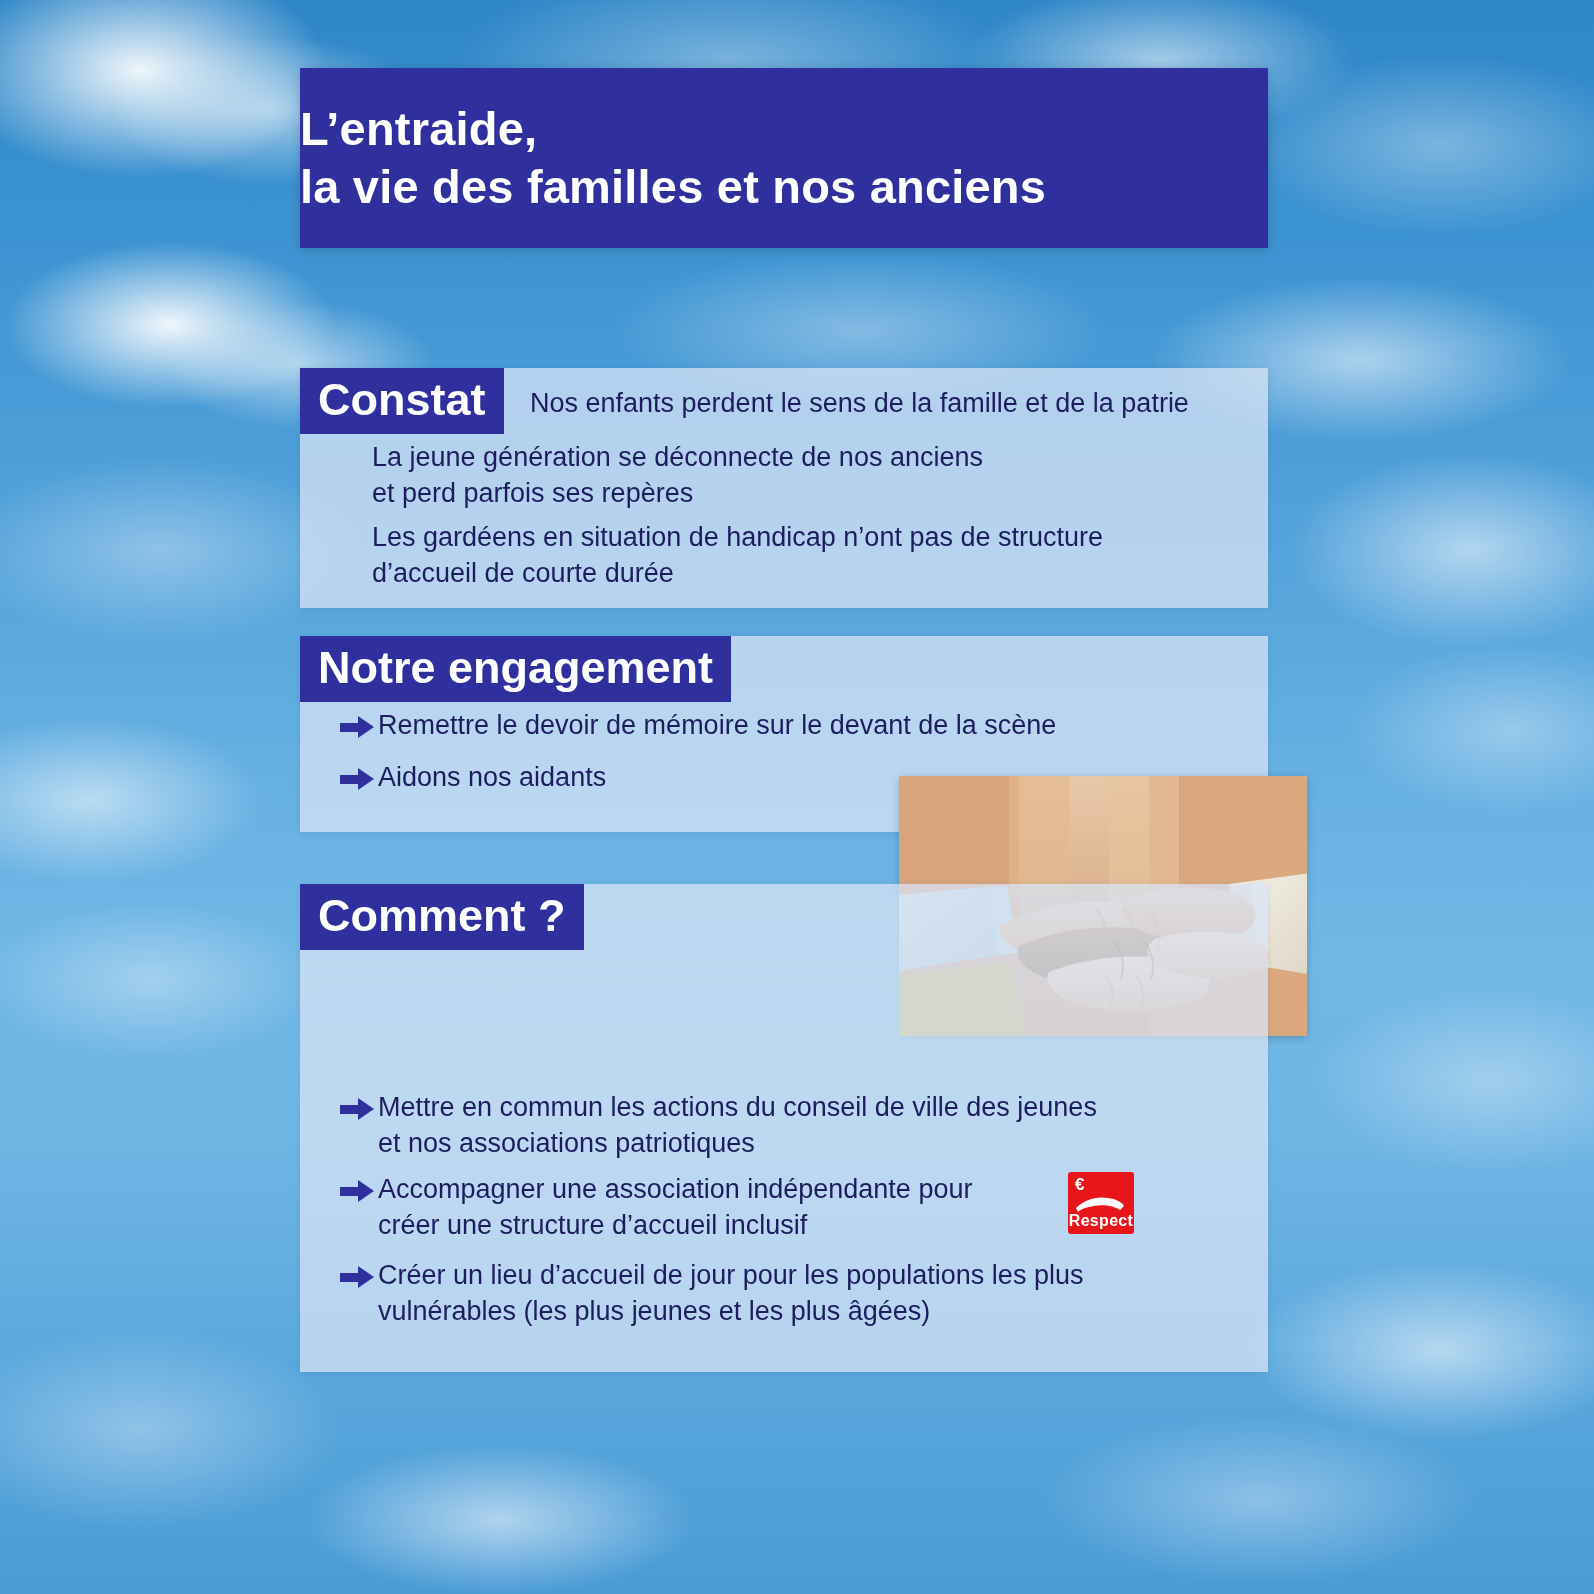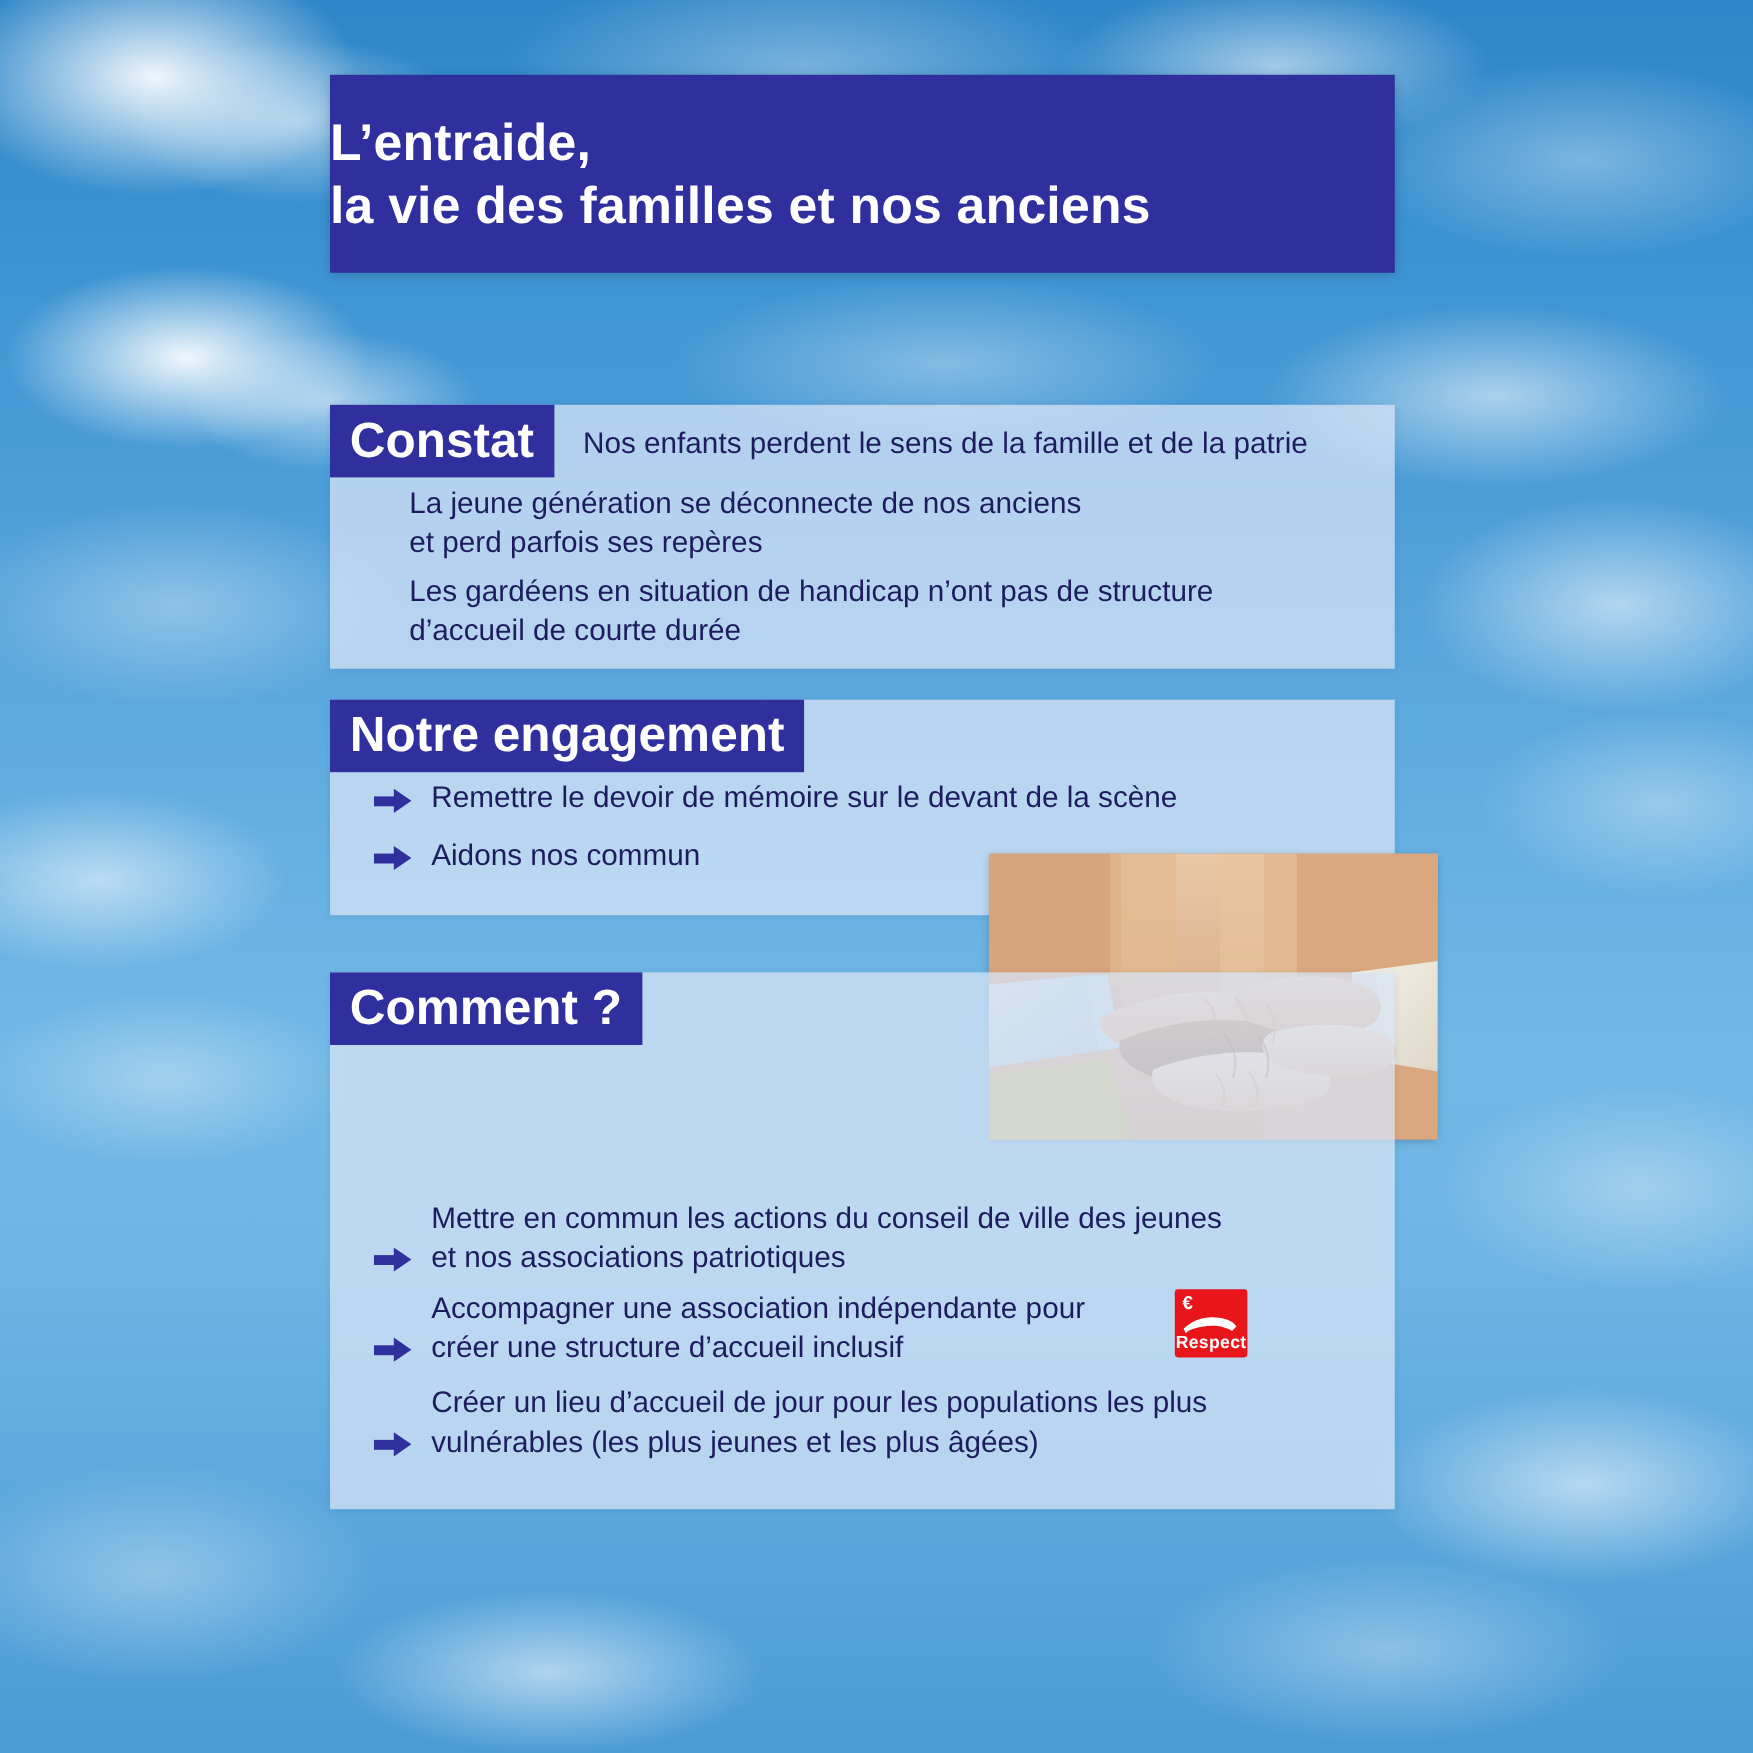--- a/index.html
+++ b/index.html
@@ -102,22 +102,22 @@
     line-height: 1.32;
     white-space: pre-line;
   }
   #constat-0 { left: 530px; top: 386px; width: 720px; }
   #constat-1 { left: 372px; top: 440px; width: 760px; }
   #constat-2 { left: 372px; top: 520px; width: 830px; }
 
   .bullet-row {
     position: absolute;
     display: flex;
-    align-items: flex-end;
-    gap: 18px;
+    align-items: flex-start;
+    gap: 4px;
     color: #1d1d5e;
     font-size: 27px;
     line-height: 1.32;
   }
   .bullet-row .txt { white-space: pre-line; }
 
   .arrow {
     flex: 0 0 auto;
     width: 34px;
     height: 30px;
@@ -253,21 +253,21 @@
         <span class="shaft"></span>
         <span class="head"></span>
       </span>
     <span class="txt">Remettre le devoir de mémoire sur le devant de la scène</span>
   </div>
   <div class="bullet-row" id="eng-1">
     <span class="arrow">
         <span class="shaft"></span>
         <span class="head"></span>
       </span>
-    <span class="txt">Aidons nos commun</span>
+    <span class="txt">Aidons nos aidants</span>
   </div>
 
   <div class="photo">
     <svg width="408" height="260" viewBox="0 0 408 260" role="img">
       <defs>
         <linearGradient id="bgTop" x1="0" y1="0" x2="0" y2="1">
           <stop offset="0%" stop-color="#e8c8a8"></stop>
           <stop offset="100%" stop-color="#cf9b72"></stop>
         </linearGradient>
         <linearGradient id="skinA" x1="0" y1="0" x2="0" y2="1">

